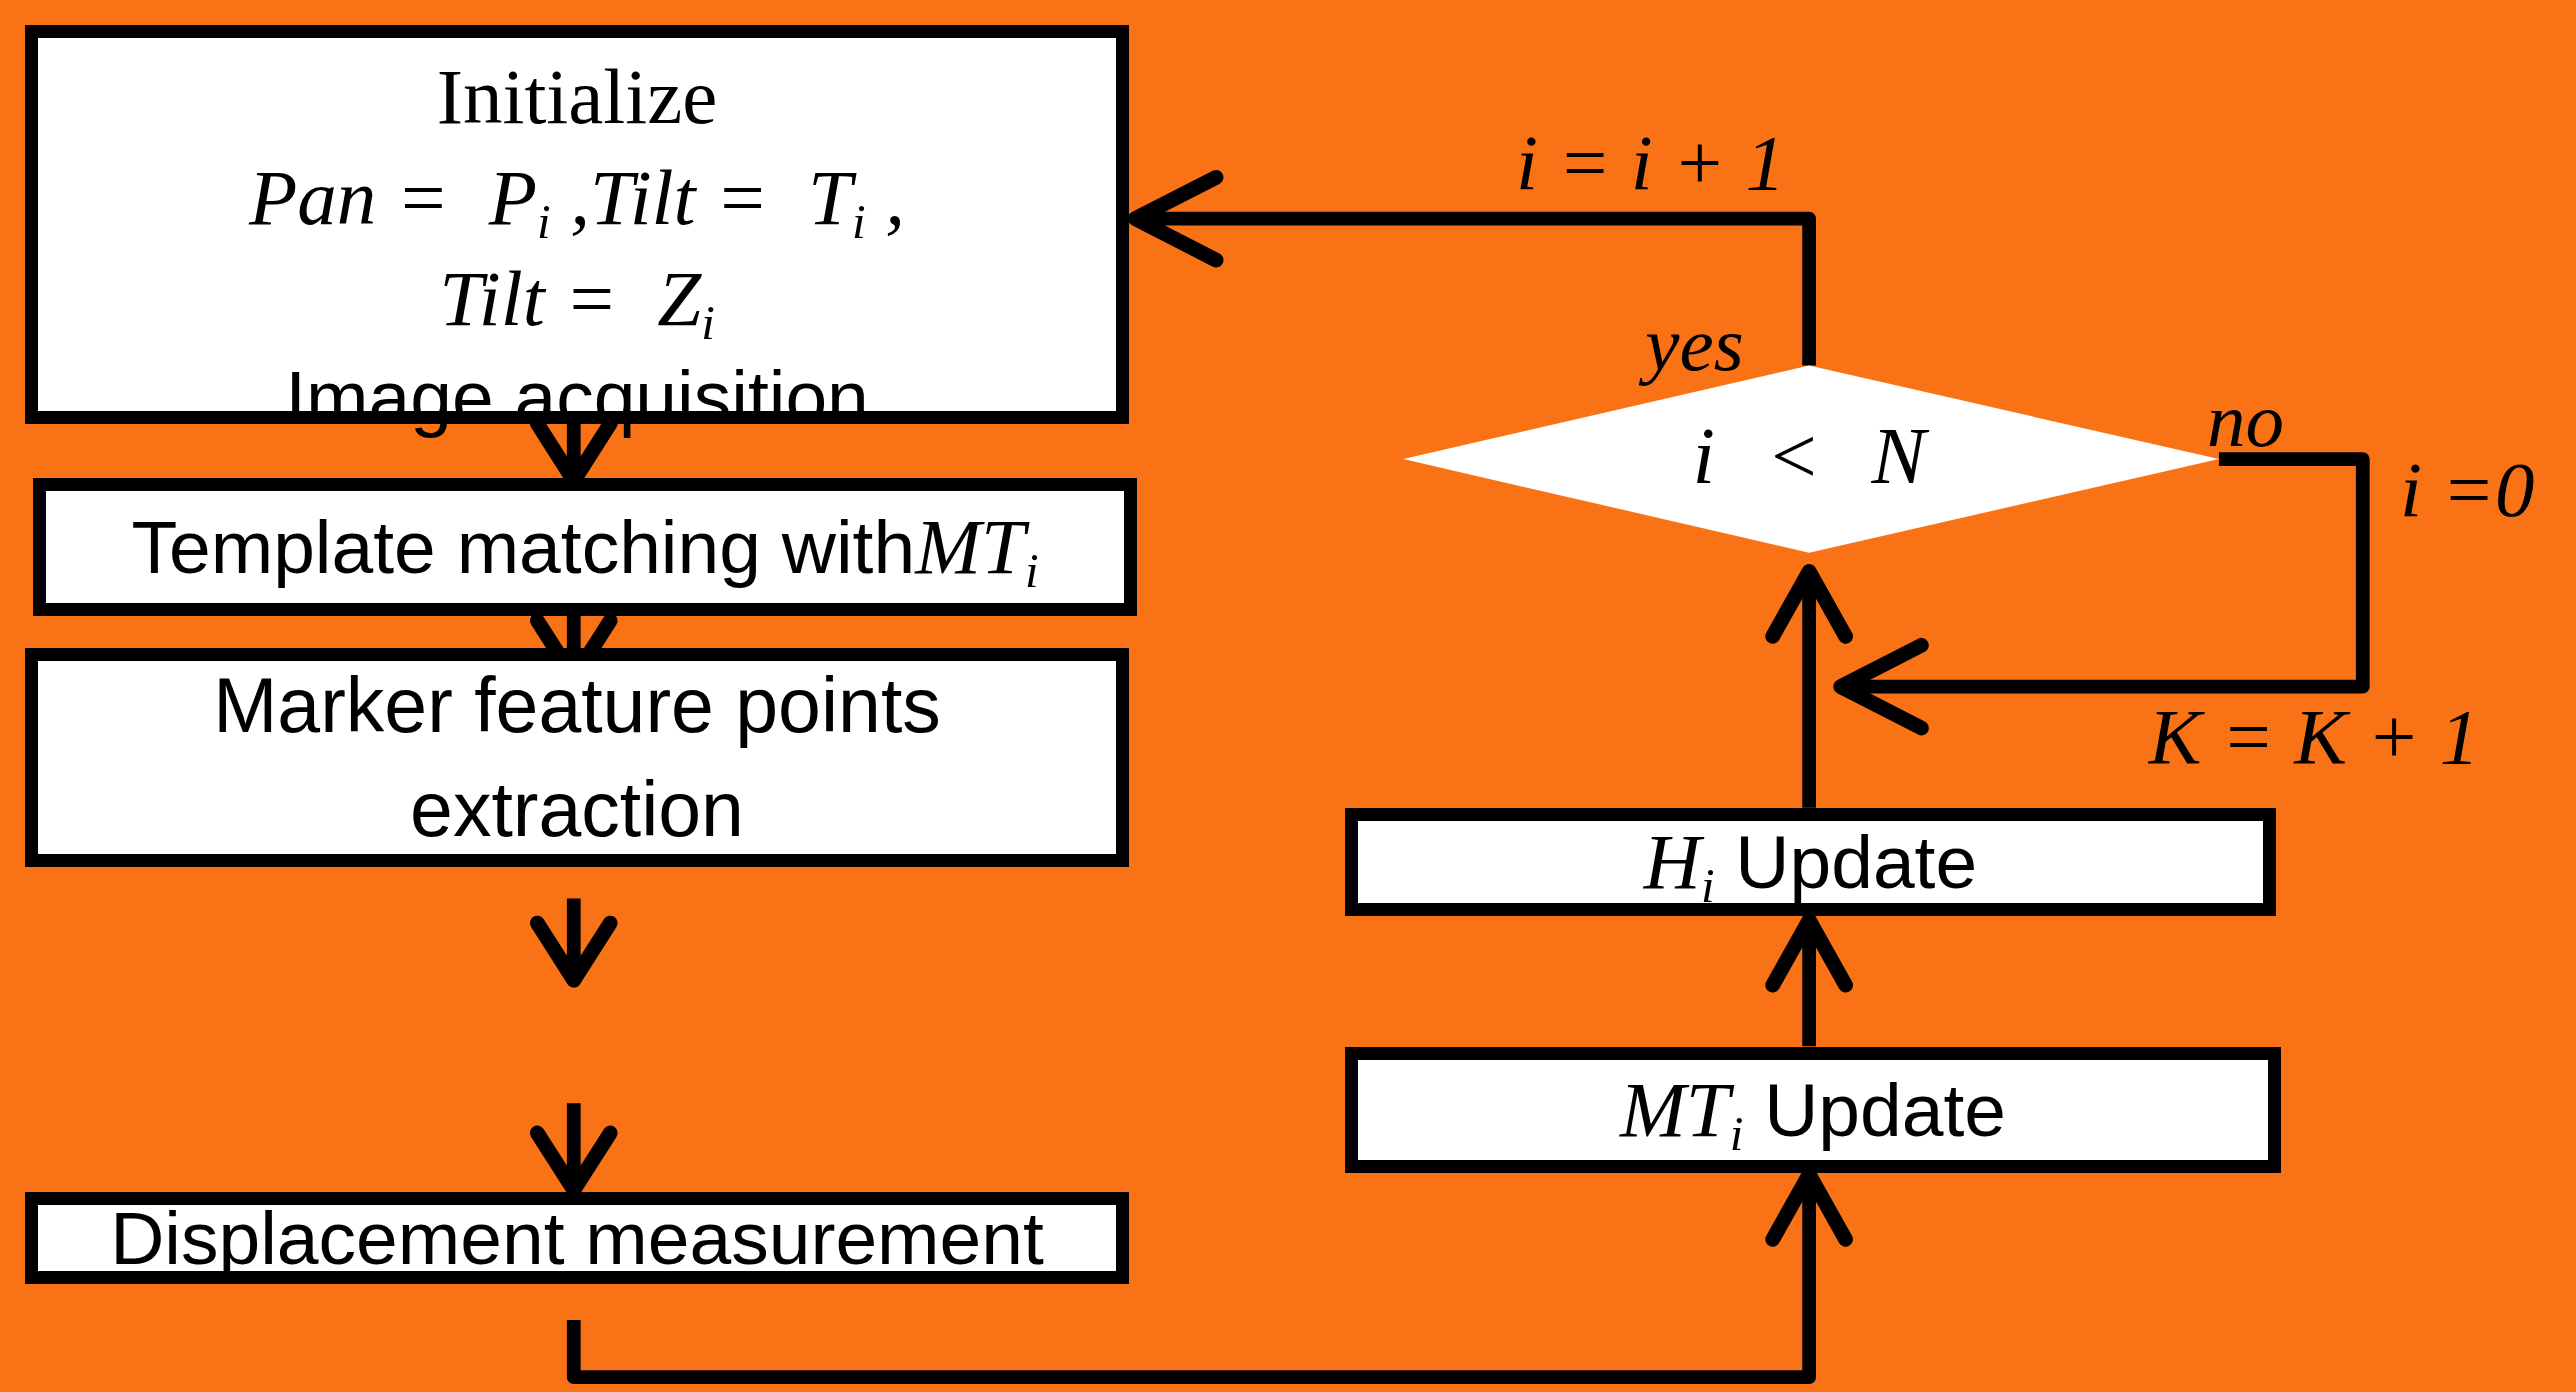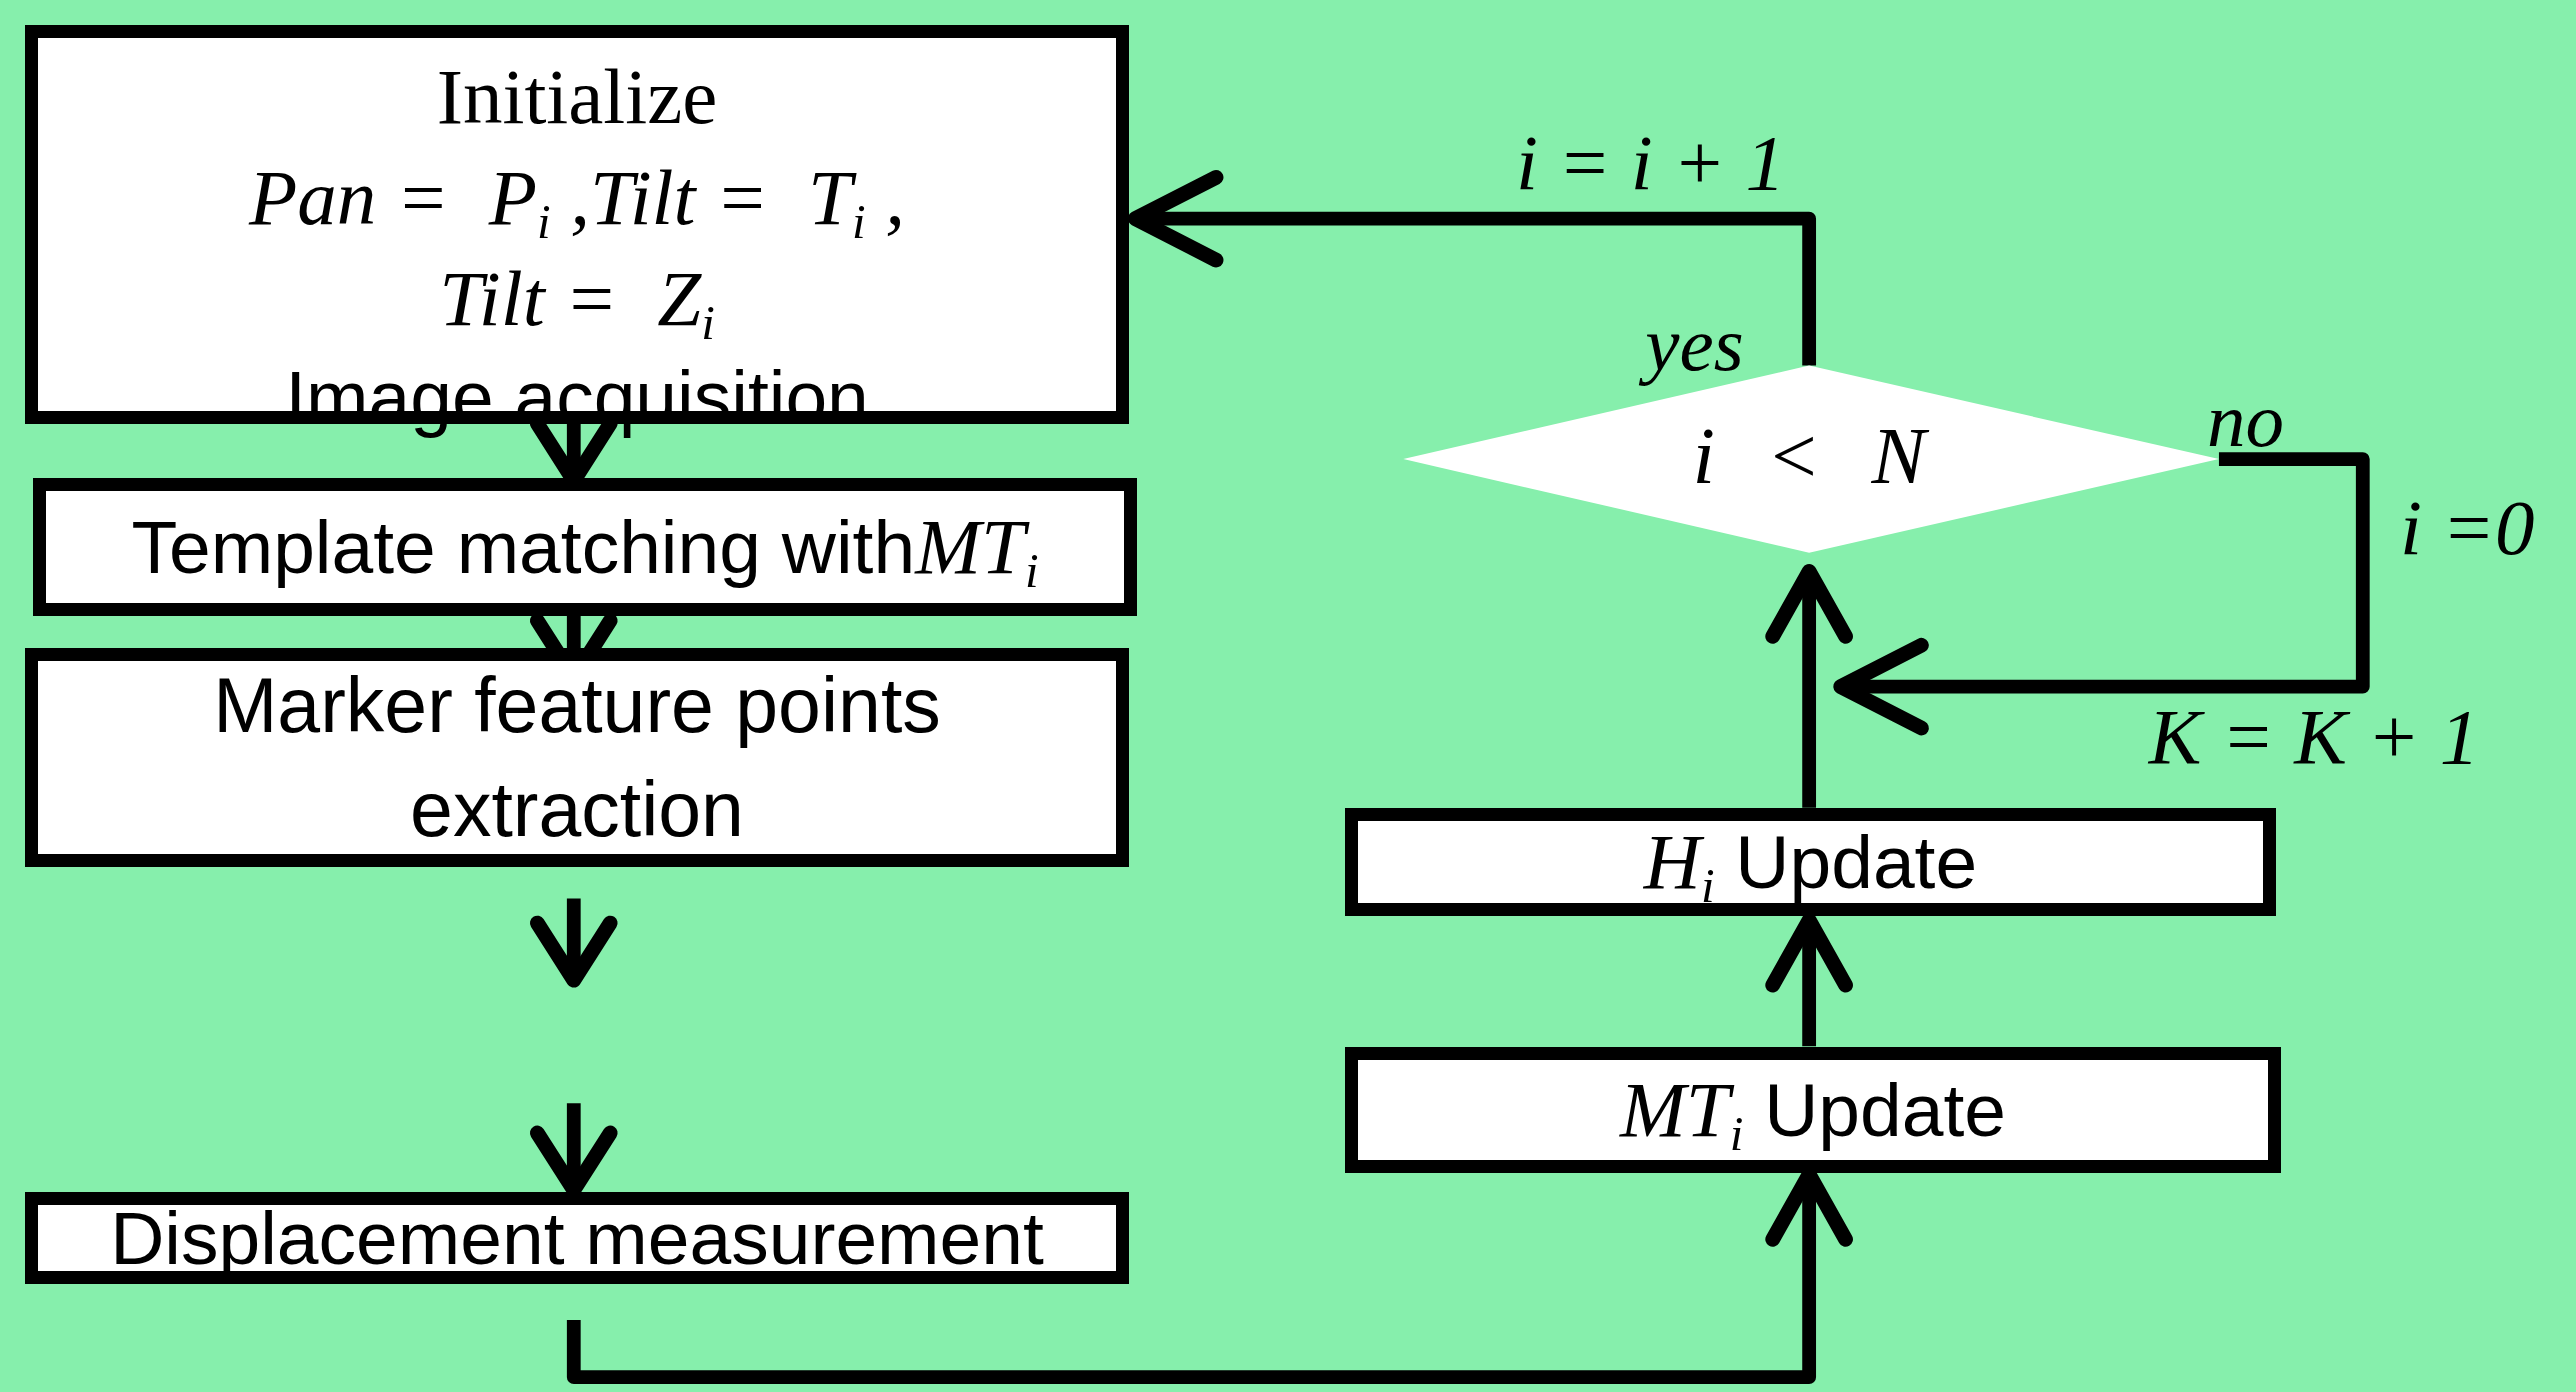--- a/index.html
+++ b/index.html
@@ -1,19 +1,19 @@
 <!DOCTYPE html>
 <html><head>
 <meta charset="utf-8">
 <style>
   html,body{margin:0;padding:0;background:#ffffff;}
   .canvas{
     position:relative;
     width:2576px;height:1392px;
-    background:#86efac;
+    background:#f97316;
     color:#000;
     font-family:"Liberation Sans",sans-serif;
     overflow:hidden;
   }
   .wires{position:absolute;left:0;top:0;width:2576px;height:1392px;}
   .wires path, .wires polyline{fill:none;stroke:#000;}
   .wires .wire{stroke-width:14;stroke-linejoin:round;}
   .wires .head{stroke-width:15;stroke-linecap:round;stroke-linejoin:round;}
   .wires .shape{stroke-width:15;fill:#ffffff;stroke-linejoin:round;}
   .box{
@@ -44,21 +44,21 @@
   #box-init{left:25px;top:25px;width:1104px;height:399px;justify-content:space-around;padding:8px 0;}
   #box-template{left:25px;top:478px;width:1104px;height:138px;margin-left:8px;}
   #box-marker{left:25px;top:648px;width:1104px;height:219px;line-height:1.34;font-size:77px;}
   #box-perspective{left:25px;top:976px;width:1104px;height:128px;}
   #box-displacement{left:25px;top:1192px;width:1104px;height:92px;}
   #box-hi{left:1345px;top:808px;width:931px;height:108px;}
   #box-mti{left:1345px;top:1047px;width:936px;height:126px;}
   #lbl-increment{left:1473px;top:122px;width:355px;text-align:center;}
   #lbl-yes{left:1596px;top:304px;width:197px;text-align:center;font-size:77px;}
   #lbl-no{left:2207px;top:380px;width:138px;font-size:77px;}
-  #lbl-reset{left:2400px;top:449px;width:177px;margin-top:38px;}
+  #lbl-reset{left:2400px;top:449px;width:177px;}
   #lbl-k{left:2127px;top:696px;width:374px;text-align:center;}
   #lbl-decision{left:1612px;top:414px;width:394px;text-align:center;font-size:81px;word-spacing:0.38em;}
 </style>
 </head>
 <body>
 
 <div class="canvas">
 
   <svg class="wires" viewBox="0 0 2614 1413" aria-hidden="true">
 

